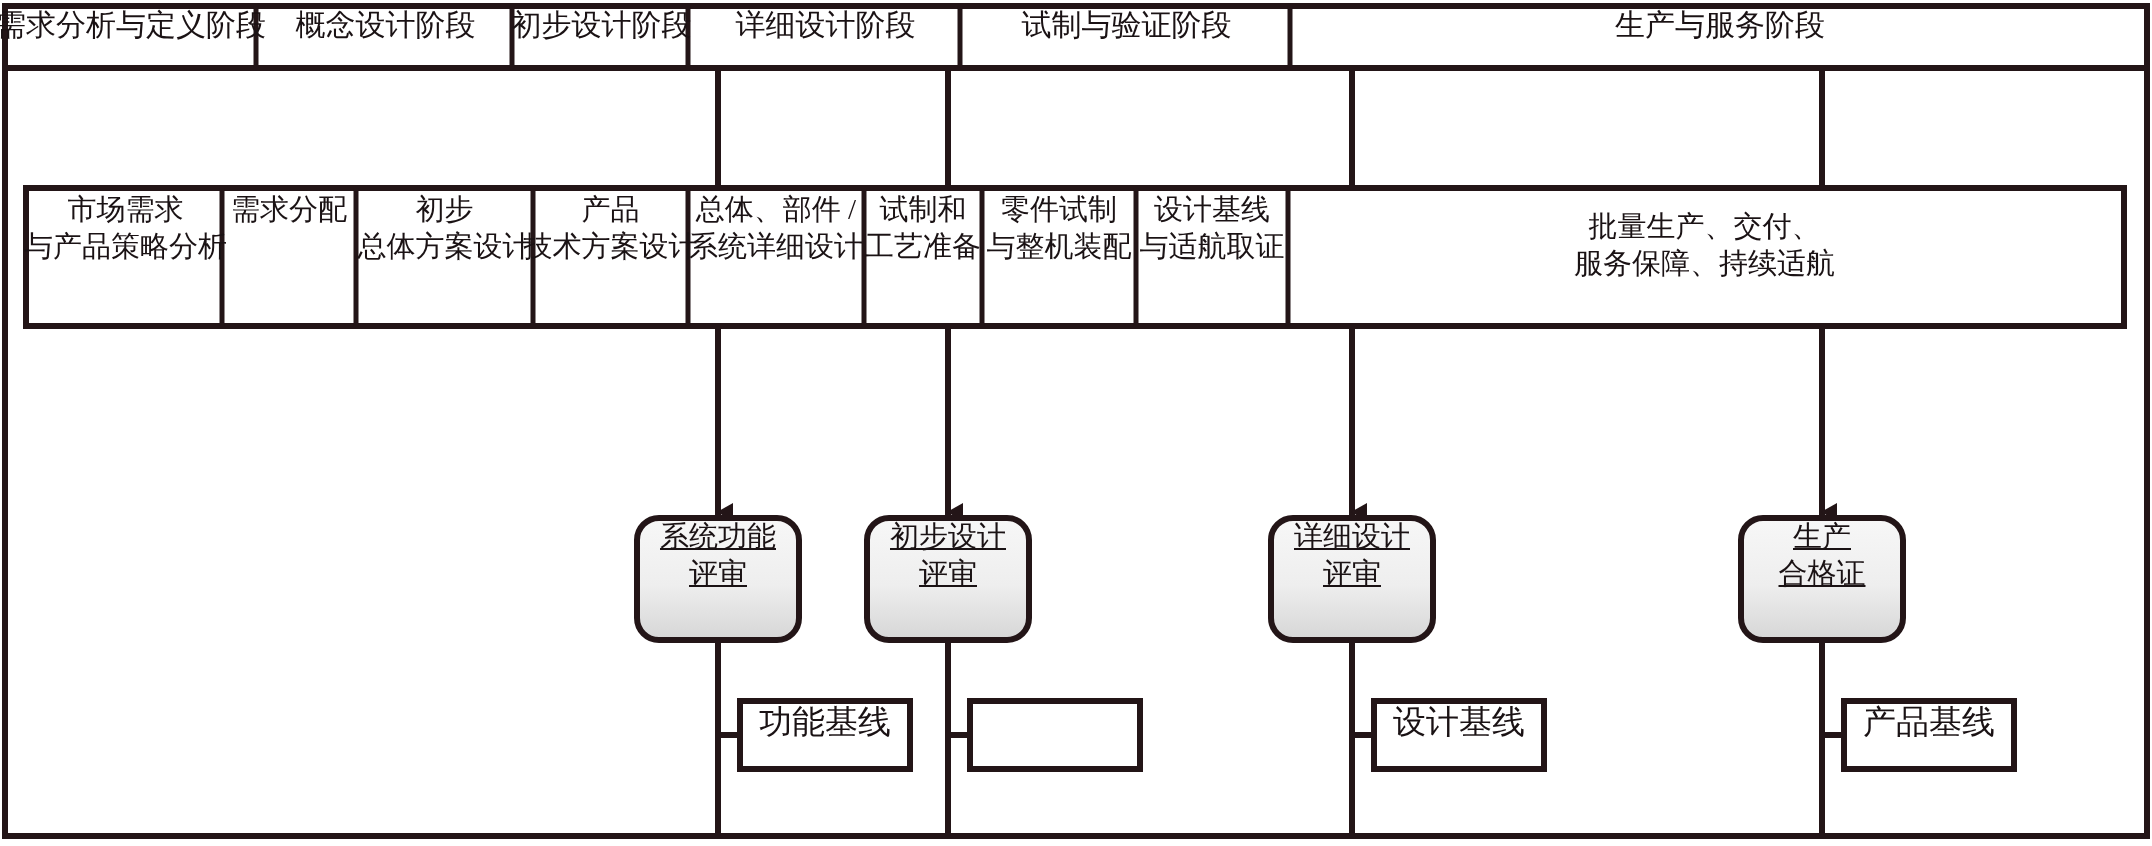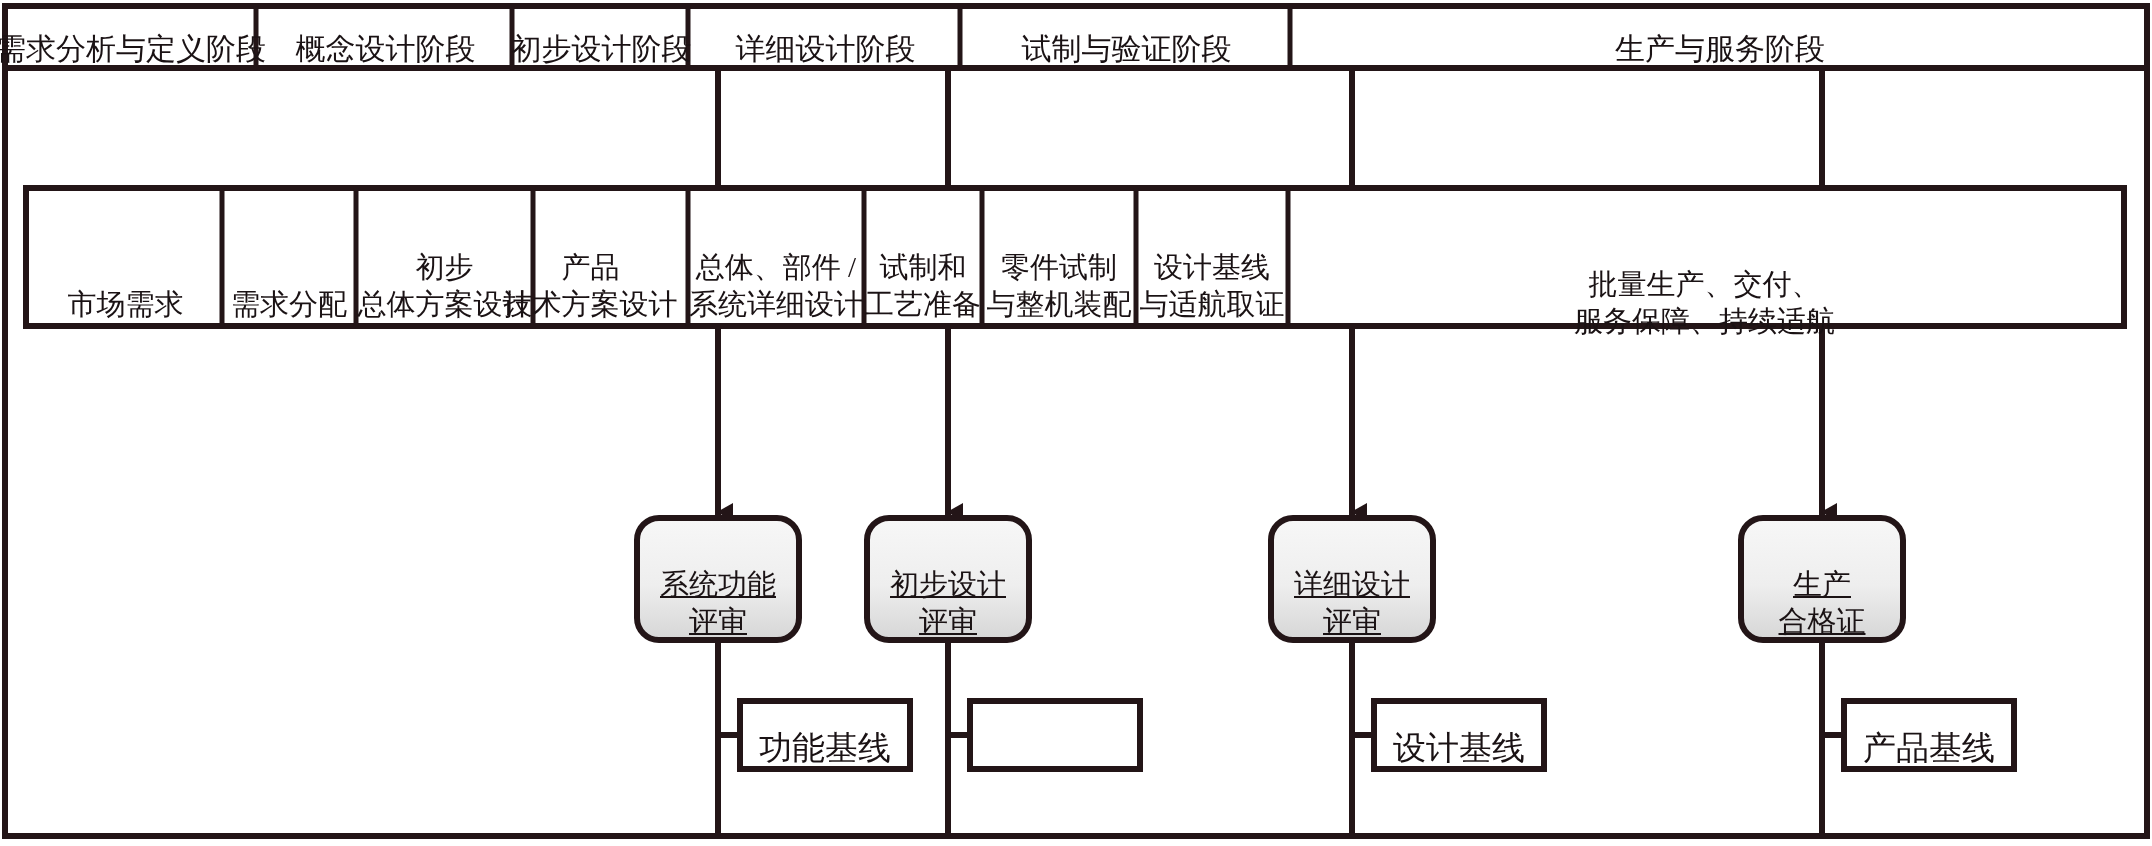--- a/index.html
+++ b/index.html
@@ -24,21 +24,21 @@
     top: 0;
     left: 0;
     width: 2152px;
     height: 846px;
   }
   .box-text {
     position: absolute;
     display: flex;
     flex-direction: column;
     align-items: center;
-    justify-content: flex-end;
+    justify-content: flex-start;
     text-align: center;
     color: #1a1214;
     line-height: 1.28;
     white-space: pre;
     pointer-events: none;
     font-family: "Liberation Serif", "DejaVu Serif", serif;
   }
   .phase-label { font-size: 30px; }
   .activity-label { font-size: 29px; }
   .review-label { font-size: 29px; text-decoration: underline; }
@@ -123,29 +123,30 @@
   </div>
   <div class="box-text phase-label" style="left:963px; top:6px; width:327px; height:62px;">
     <span class="tline">试制与验证阶段</span>
   </div>
   <div class="box-text phase-label" style="left:1293px; top:6px; width:854px; height:62px;">
     <span class="tline">生产与服务阶段</span>
   </div>
 
   <div class="box-text activity-label" style="left:29px; top:191px; width:193px; height:132px;">
     <span class="tline">市场需求</span>
+    <span class="tline">与产品策略分析</span>
   </div>
   <div class="box-text activity-label" style="left:222px; top:191px; width:134px; height:132px;">
     <span class="tline">需求分配</span>
   </div>
   <div class="box-text activity-label" style="left:356px; top:191px; width:177px; height:132px;">
     <span class="tline">初步</span>
     <span class="tline">总体方案设计</span>
   </div>
-  <div class="box-text activity-label" style="left:513px; top:191px; width:155px; height:132px;">
+  <div class="box-text activity-label" style="left:533px; top:191px; width:155px; height:132px;">
     <span class="tline">产品</span>
     <span class="tline">技术方案设计</span>
   </div>
   <div class="box-text activity-label" style="left:688px; top:191px; width:176px; height:132px;">
     <span class="tline">总体、部件 /</span>
     <span class="tline">系统详细设计</span>
   </div>
   <div class="box-text activity-label" style="left:864px; top:191px; width:118px; height:132px;">
     <span class="tline">试制和</span>
     <span class="tline">工艺准备</span>

